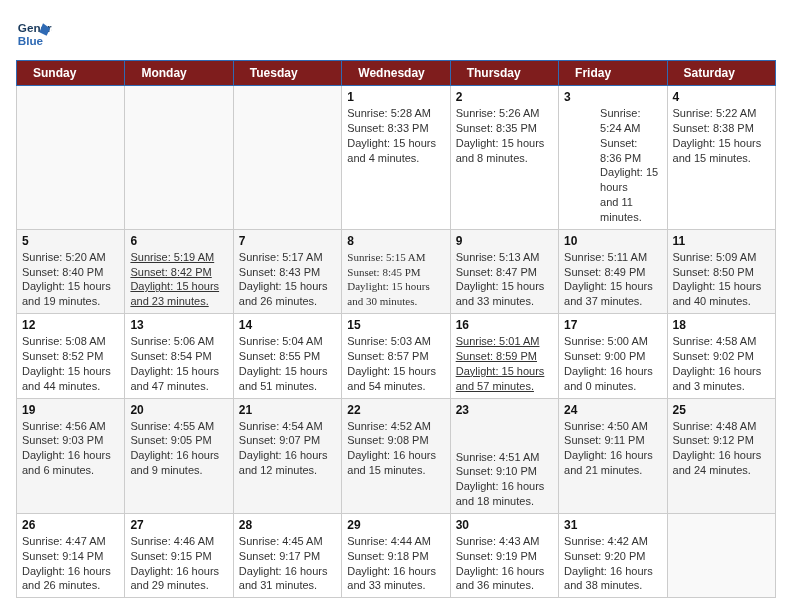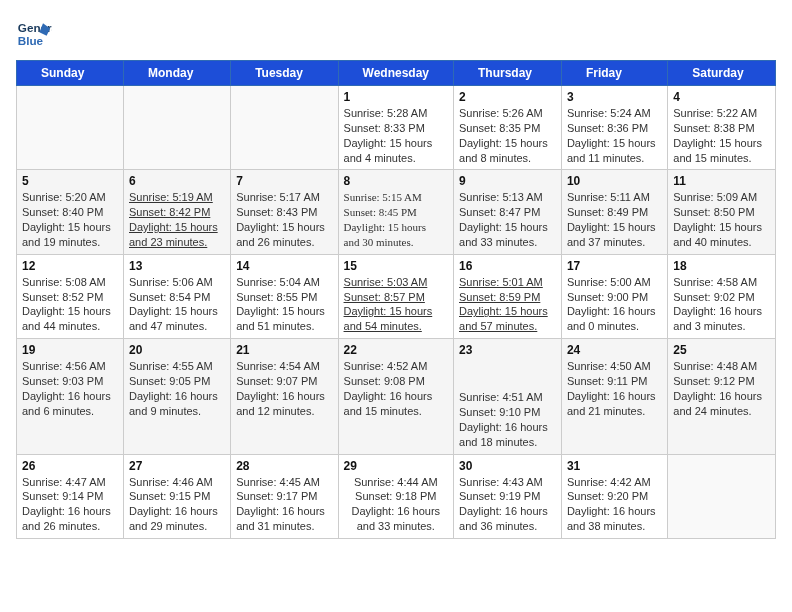--- a/index.html
+++ b/index.html
@@ -36,24 +36,24 @@
     .calendar-subtitle {
       font-size: 16px;
       color: #333;
     }
     table {
       width: 100%;
       border-collapse: collapse;
       font-size: 11px;
     }
     thead th {
-      background-color: #1d4ed8;
+      background-color: #7f1d1d;
       color: #fff;
       text-align: left;
-      padding: 5px 24px;
+      padding: 5px 16px;
       font-size: 12px;
       font-weight: bold;
       border: 1px solid #2f6ab4;
     }
     tbody td {
       border: 1px solid #ccc;
       vertical-align: top;
       padding: 4px 5px;
       width: 14.28%;
       height: 80px;
@@ -121,21 +121,21 @@
         </td>
         <td>
           <span class="day-number">2</span>
           <div class="day-info" style="white-space: pre-line;">Sunrise: 5:26 AM
 Sunset: 8:35 PM
 Daylight: 15 hours
 and 8 minutes.</div>
         </td>
         <td>
           <span class="day-number">3</span>
-          <div class="day-info" style="white-space: pre-line;">Sunrise: 5:24 AM
+          <div class="day-info" style="white-space: pre-line; margin-left: 36px;">Sunrise: 5:24 AM
 Sunset: 8:36 PM
 Daylight: 15 hours
 and 11 minutes.</div>
         </td>
         <td>
           <span class="day-number">4</span>
           <div class="day-info" style="white-space: pre-line;">Sunrise: 5:22 AM
 Sunset: 8:38 PM
 Daylight: 15 hours
 and 15 minutes.</div>
@@ -209,21 +209,21 @@
         </td>
         <td>
           <span class="day-number">14</span>
           <div class="day-info" style="white-space: pre-line;">Sunrise: 5:04 AM
 Sunset: 8:55 PM
 Daylight: 15 hours
 and 51 minutes.</div>
         </td>
         <td>
           <span class="day-number">15</span>
-          <div class="day-info" style="white-space: pre-line; text-decoration: underline;">Sunrise: 5:03 AM
+          <div class="day-info" style="white-space: pre-line;">Sunrise: 5:03 AM
 Sunset: 8:57 PM
 Daylight: 15 hours
 and 54 minutes.</div>
         </td>
         <td>
           <span class="day-number">16</span>
           <div class="day-info" style="white-space: pre-line; text-decoration: underline;">Sunrise: 5:01 AM
 Sunset: 8:59 PM
 Daylight: 15 hours
 and 57 minutes.</div>
@@ -311,21 +311,21 @@
         </td>
         <td>
           <span class="day-number">28</span>
           <div class="day-info" style="white-space: pre-line;">Sunrise: 4:45 AM
 Sunset: 9:17 PM
 Daylight: 16 hours
 and 31 minutes.</div>
         </td>
         <td>
           <span class="day-number">29</span>
-          <div class="day-info" style="white-space: pre-line; text-align: center;">Sunrise: 4:44 AM
+          <div class="day-info" style="white-space: pre-line;">Sunrise: 4:44 AM
 Sunset: 9:18 PM
 Daylight: 16 hours
 and 33 minutes.</div>
         </td>
         <td>
           <span class="day-number">30</span>
           <div class="day-info" style="white-space: pre-line;">Sunrise: 4:43 AM
 Sunset: 9:19 PM
 Daylight: 16 hours
 and 36 minutes.</div>

